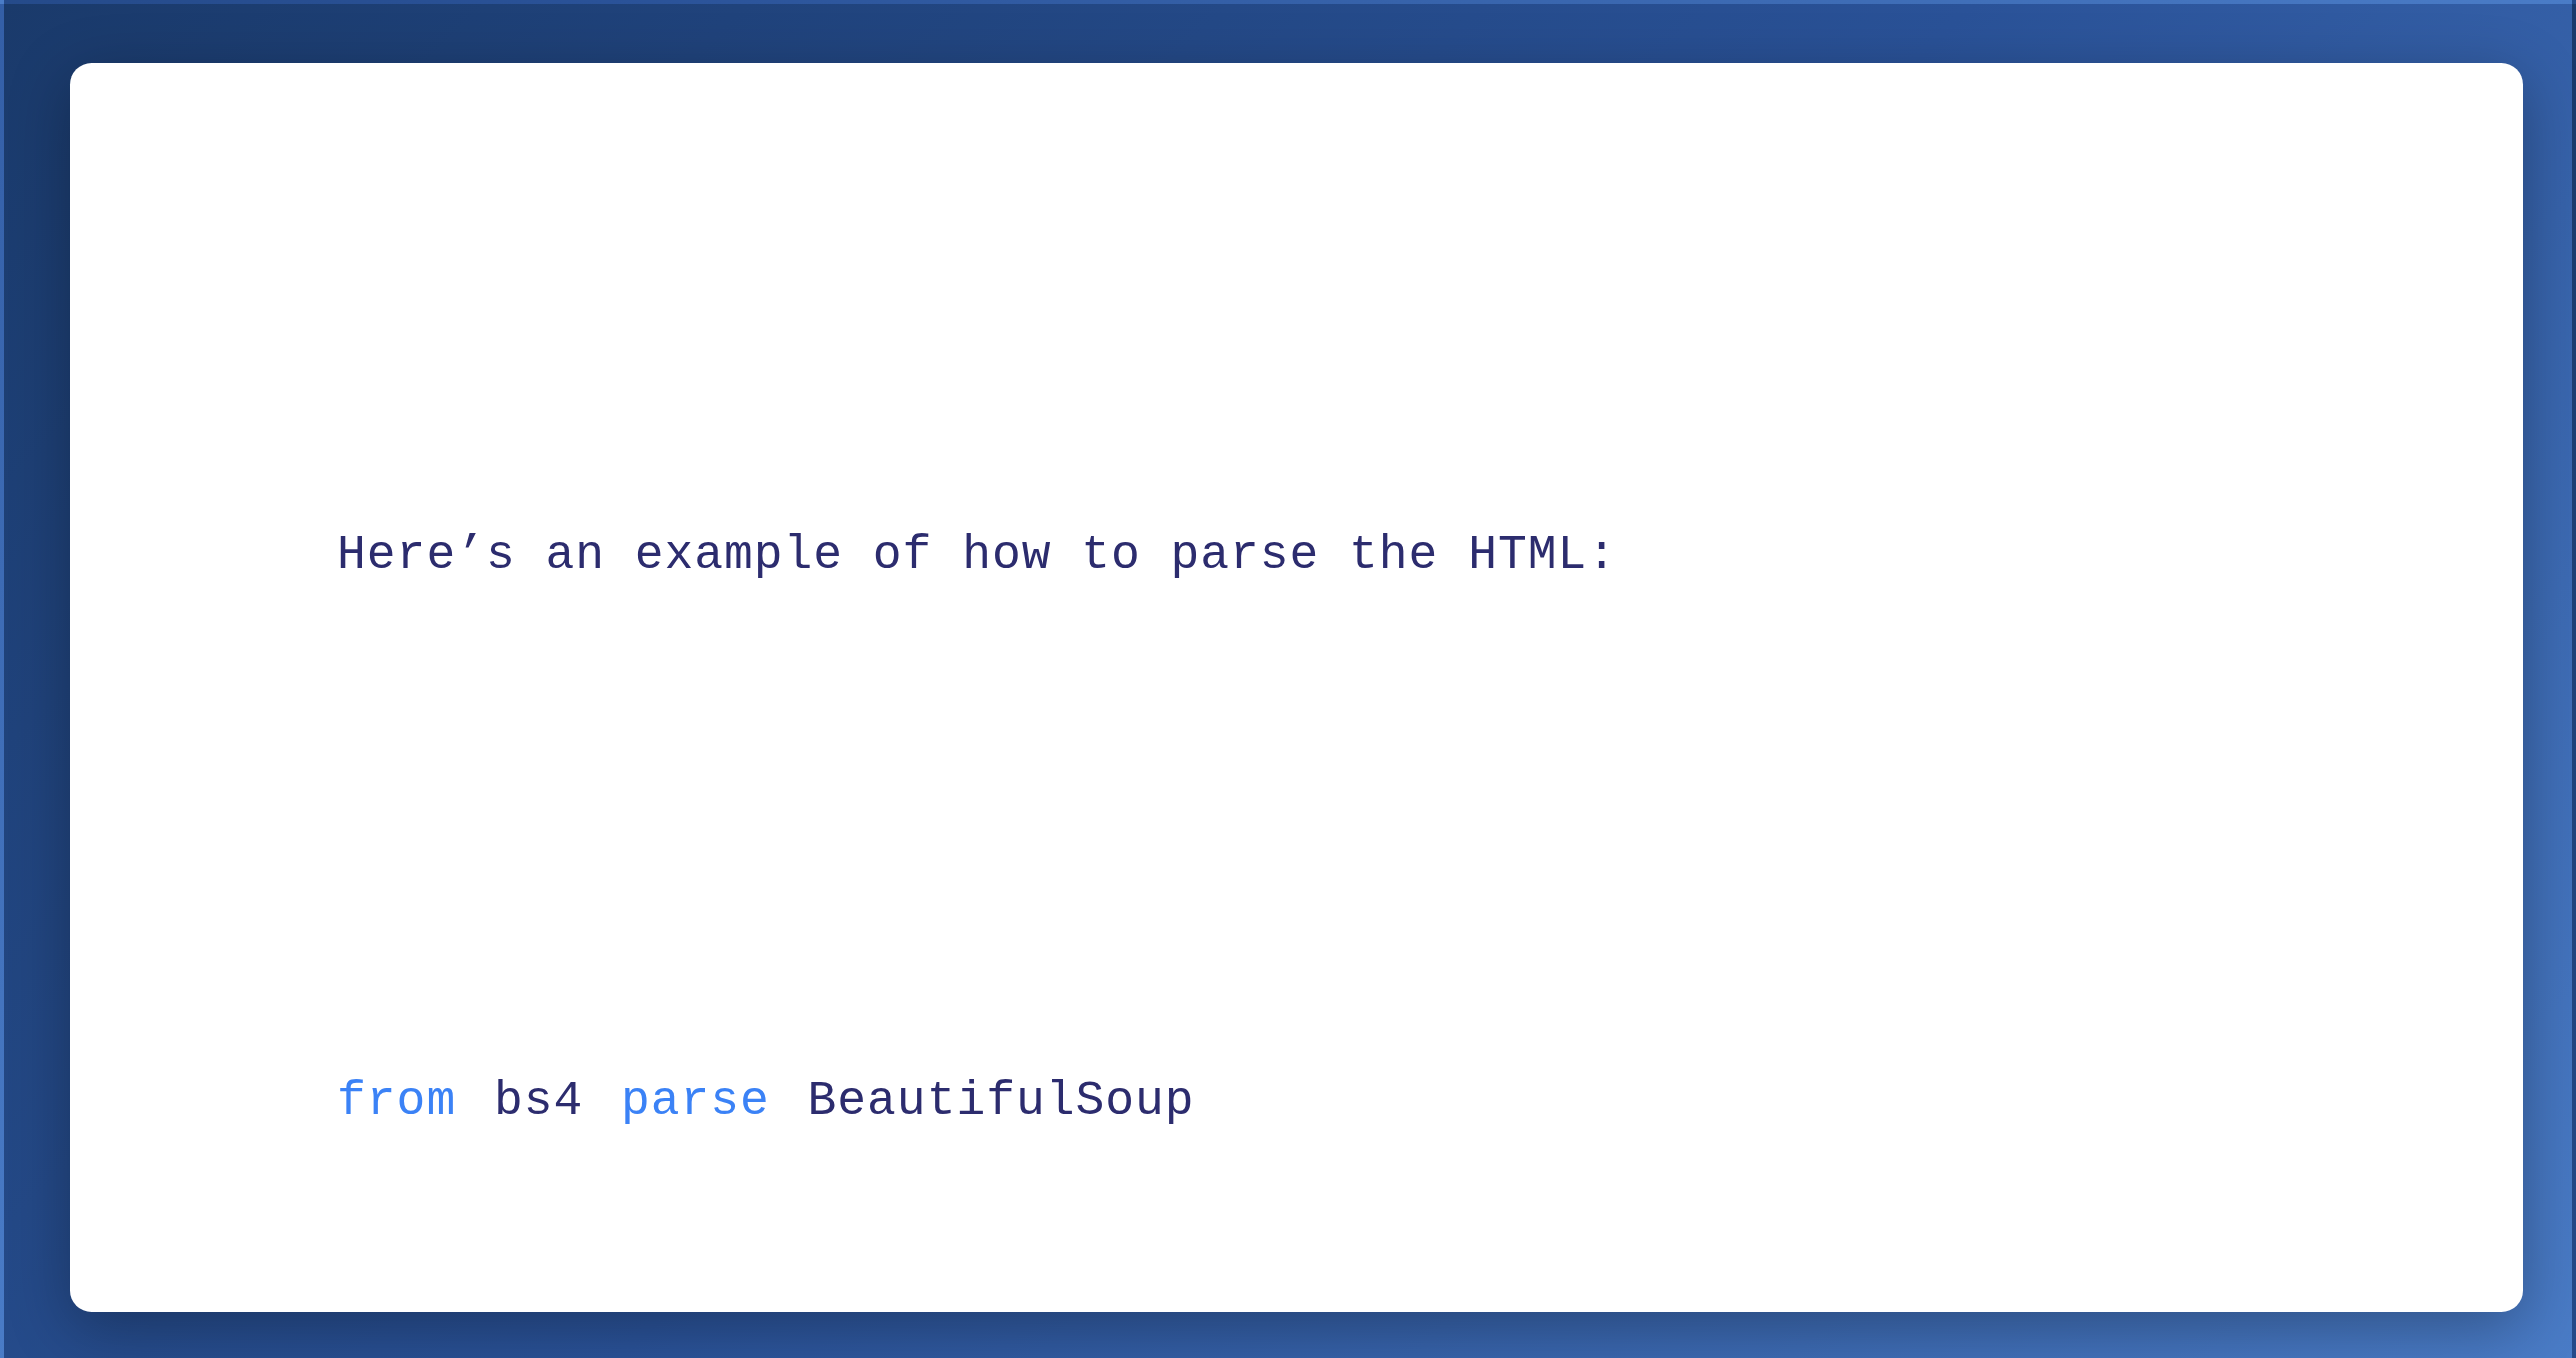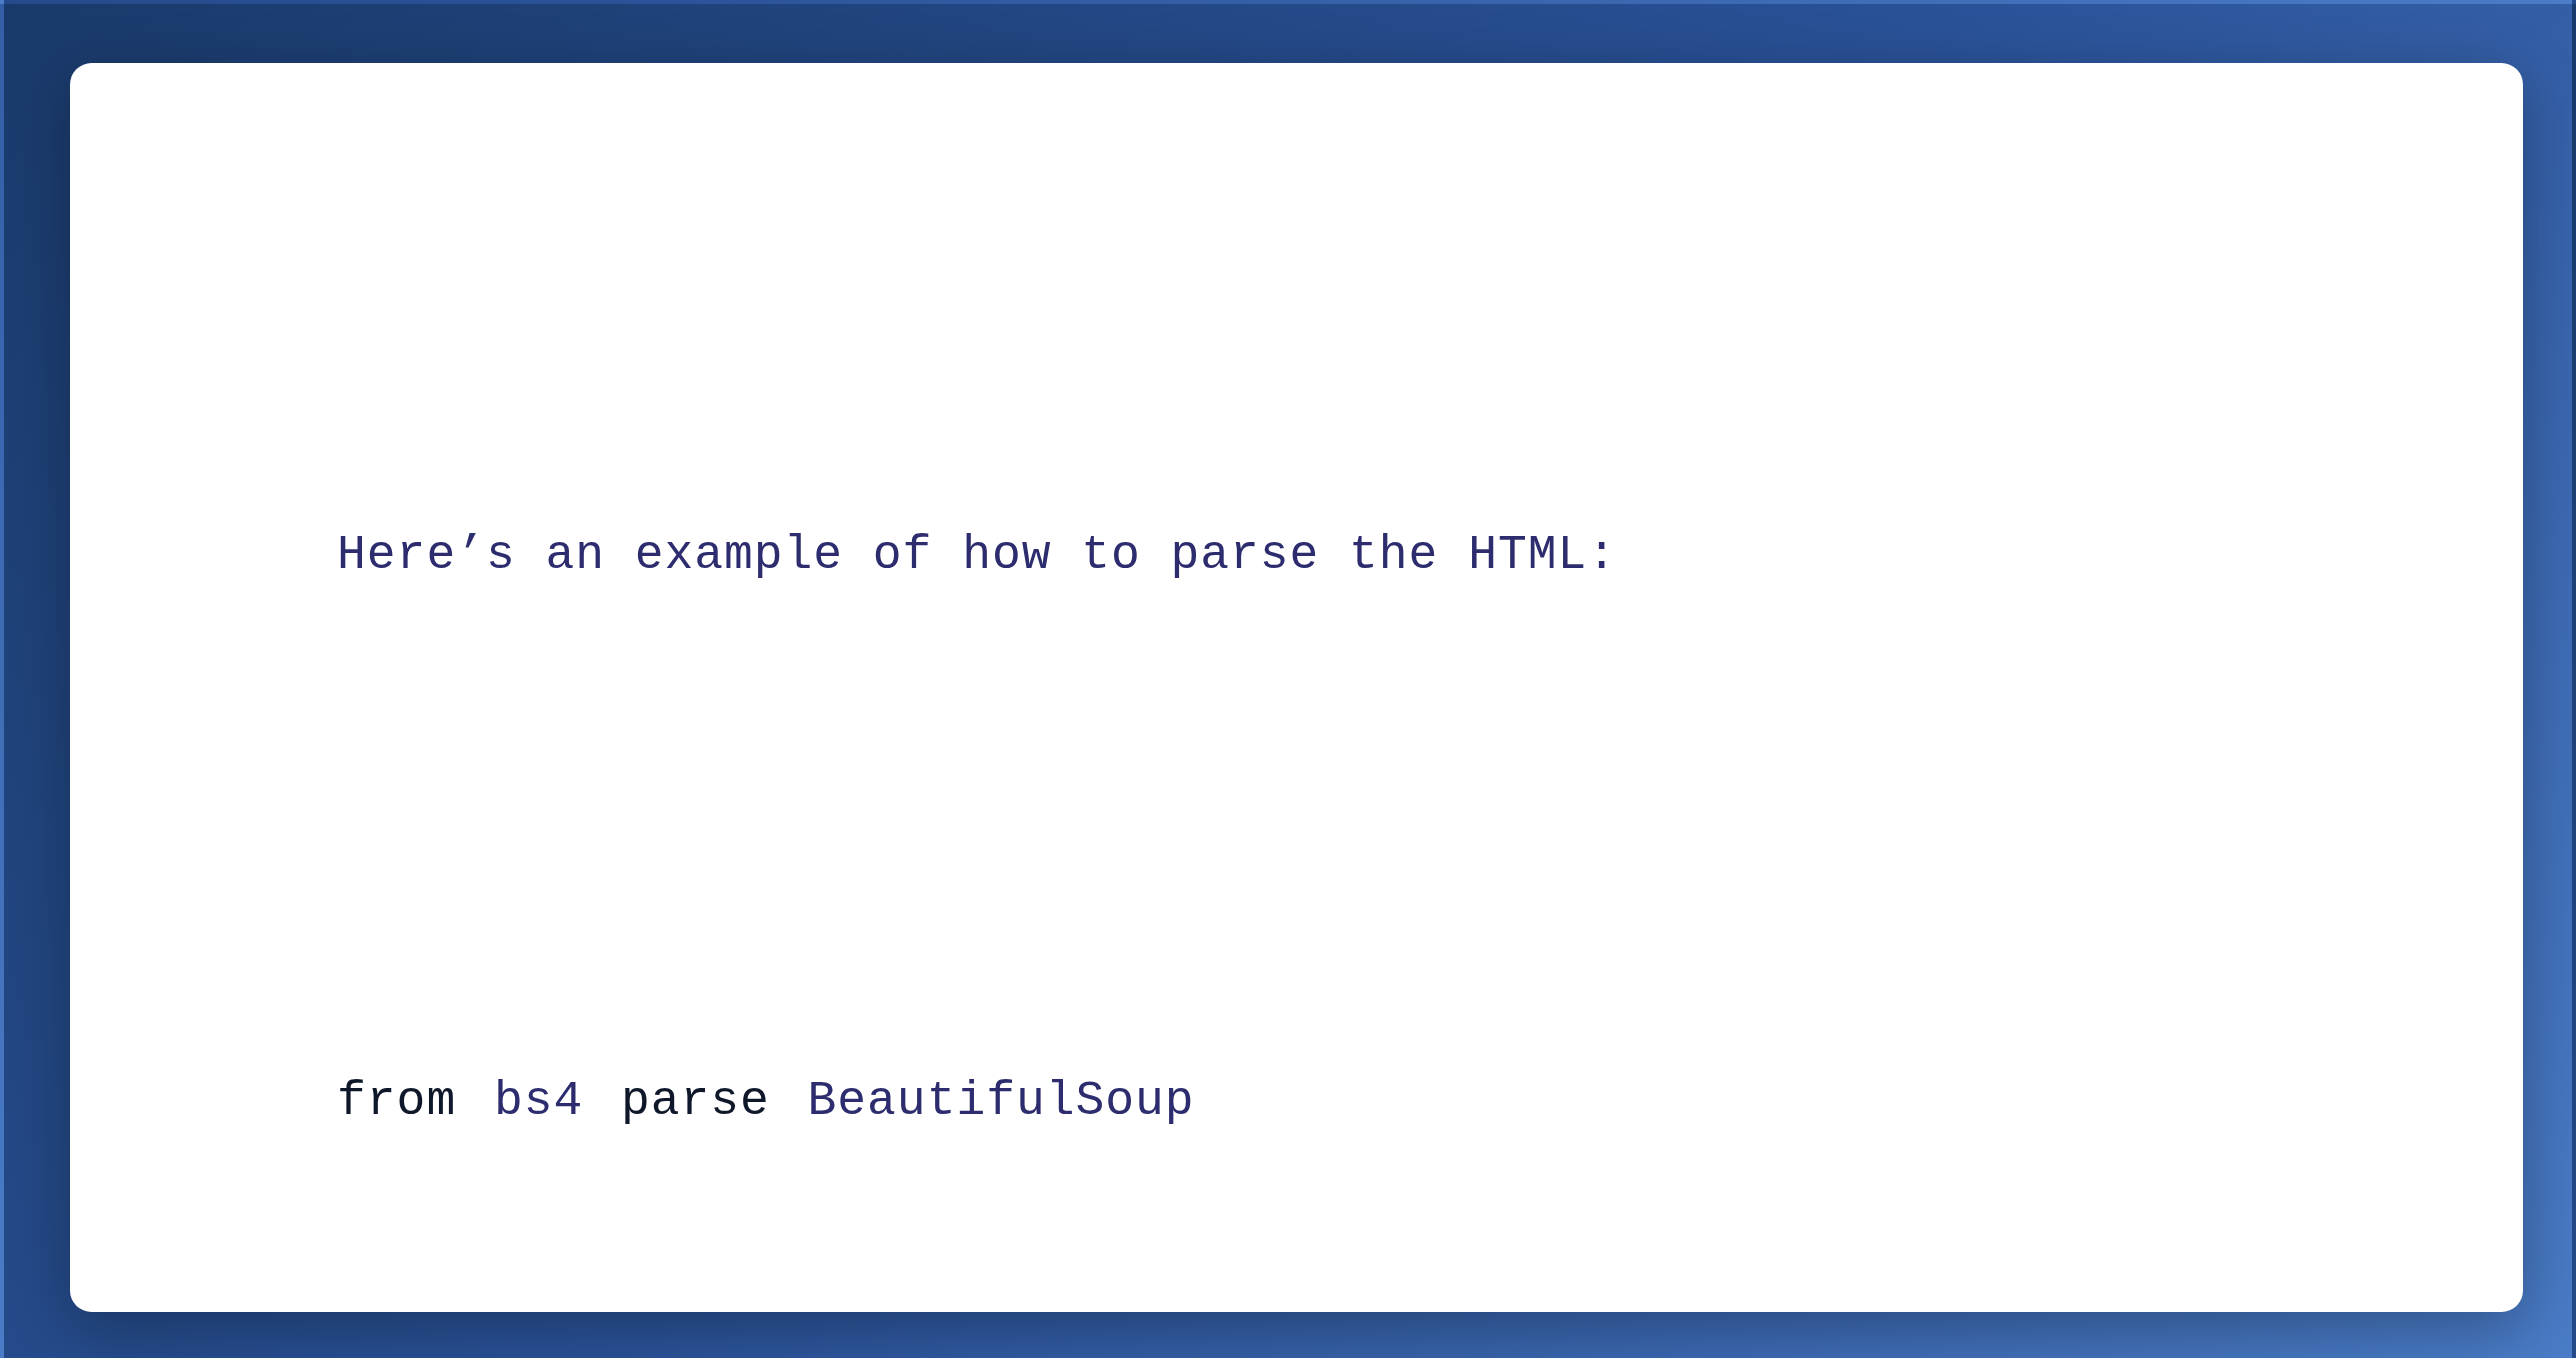--- a/index.html
+++ b/index.html
@@ -35,21 +35,21 @@
       line-height: 1.6;
       letter-spacing: 0.02em;
       white-space: pre;
     }
 
     .color-default {
       color: #2c2c6e;
     }
 
     .color-keyword {
-      color: #0f172a;
+      color: #3b82f6;
     }
 
     .line {
       display: block;
     }
   </style>
 </head>
 <body>
 
 <div class="code-card">

